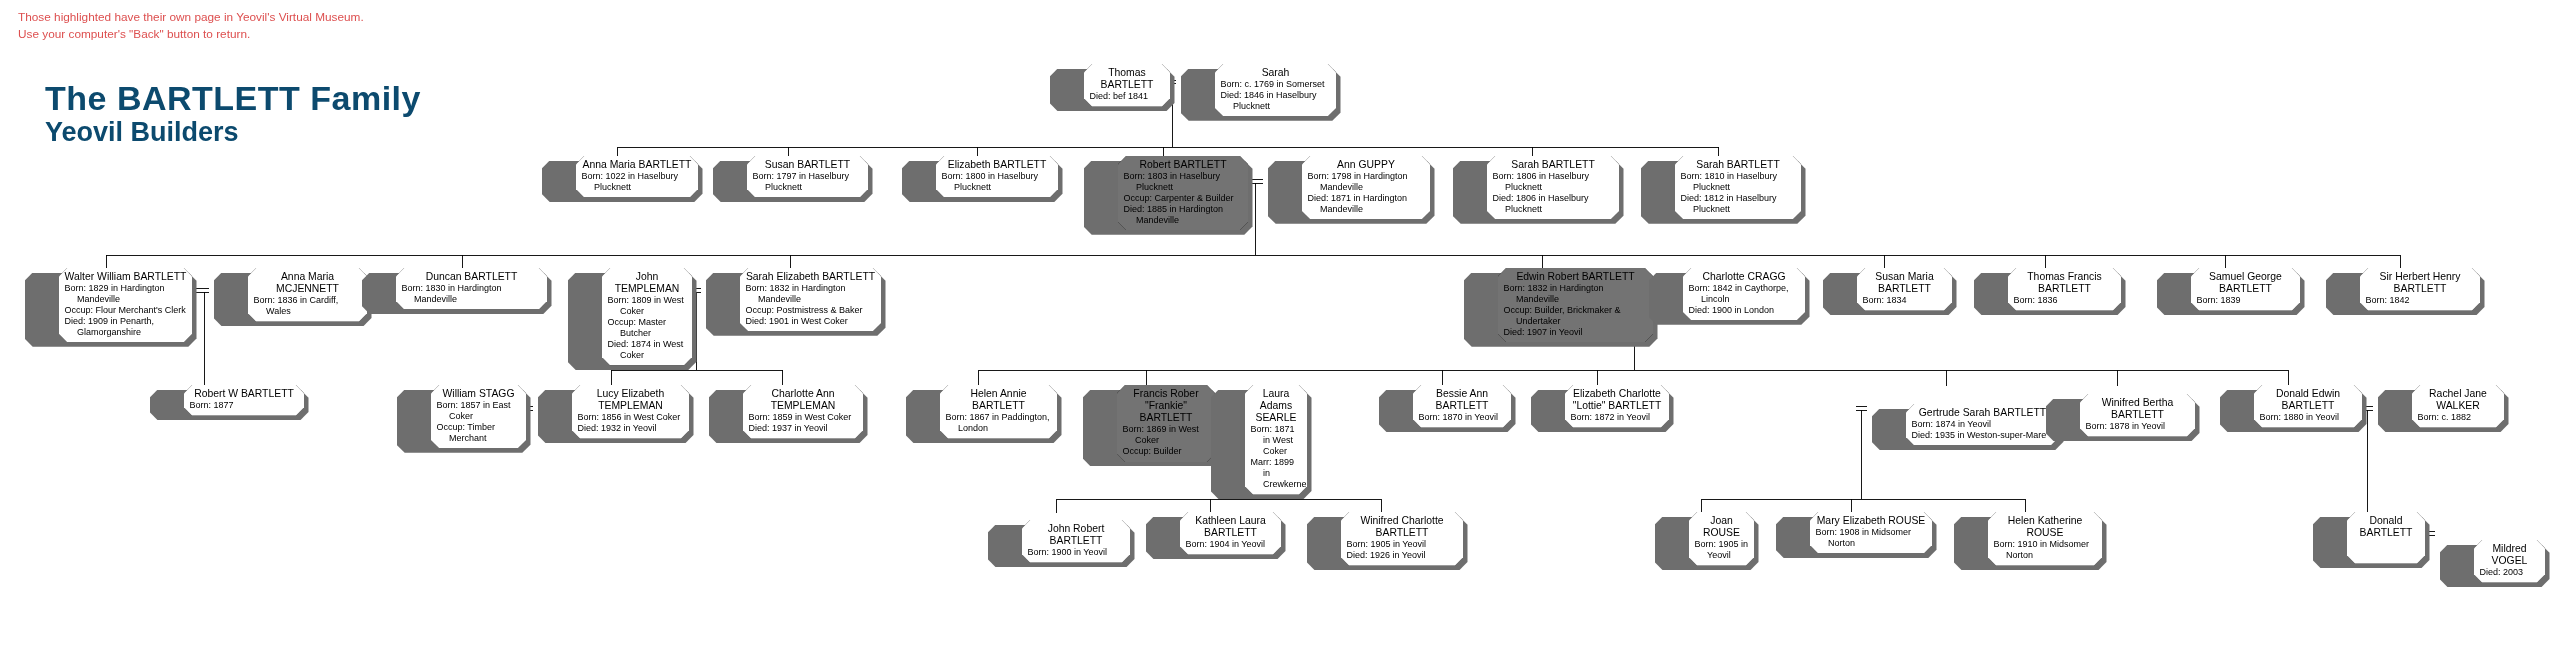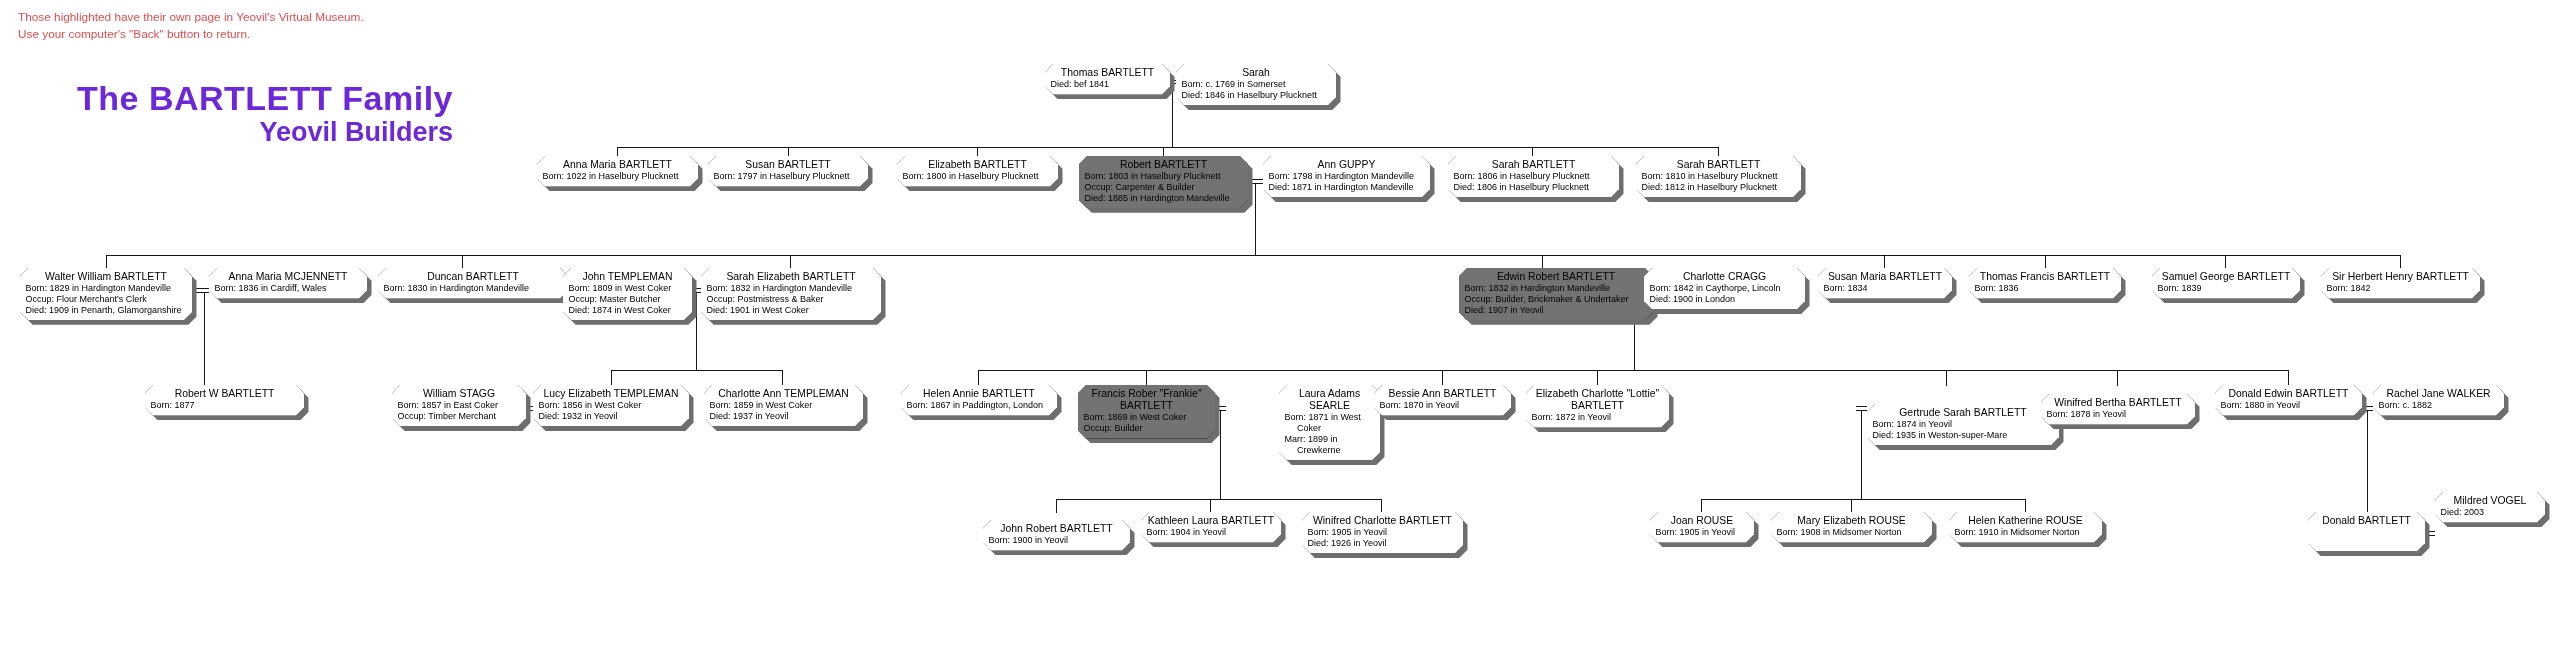--- a/index.html
+++ b/index.html
@@ -5,27 +5,27 @@
   :root{
     --oct: polygon(8.2px 0, calc(100% - 8.2px) 0, 100% 8.2px, 100% calc(100% - 8.2px), calc(100% - 8.2px) 100%, 8.2px 100%, 0 calc(100% - 8.2px), 0 8.2px);
     --oct2: polygon(7.3px 0, calc(100% - 7.3px) 0, 100% 7.3px, 100% calc(100% - 7.3px), calc(100% - 7.3px) 100%, 7.3px 100%, 0 calc(100% - 7.3px), 0 7.3px);
   }
   html,body{margin:0;padding:0;background:#fff;}
   #canvas{position:relative;width:2576px;height:648px;background:#fff;overflow:hidden;
           font-family:"Liberation Sans",sans-serif;}
   #connectors{position:absolute;left:0;top:0;}
   #connectors line{stroke:#000;stroke-width:1;shape-rendering:crispEdges;}
   .note{position:absolute;left:18px;top:9px;color:#dd4f4f;font-size:11.8px;line-height:1.45;}
-  .title-block{position:absolute;left:45px;top:80px;width:408px;text-align:right;color:#6d28d9;}
+  .title-block{position:absolute;left:45px;top:80px;width:408px;text-align:left;color:#0c4a6e;}
   .title-main{font-size:34px;font-weight:bold;letter-spacing:0.5px;line-height:1.1;}
   .title-sub{font-size:27px;font-weight:bold;line-height:1.15;}
   .person{position:absolute;}
   .p-shadow{position:absolute;left:4.5px;top:4.5px;width:100%;height:100%;background:#6e6e6e;
             clip-path:var(--oct);}
-  .p-frame{position:relative;background:#000;clip-path:var(--oct);padding:0;}
+  .p-frame{position:relative;background:#000;clip-path:var(--oct);padding:0;margin-left:39px;}
   .p-body{background:#fff;clip-path:var(--oct2);padding:2.7px 5.4px 4.5px;text-align:center;min-height:23.6px;}
   .person.highlight .p-body{background:#737373;}
   .p-name{font-size:10.4px;line-height:1.18;color:#000;}
   .p-detail{font-size:9px;line-height:1.22;color:#000;text-align:left;padding-left:12.7px;text-indent:-12.7px;}
   .p-empty{height:20px;}
 </style>
 </head>
 <body>
 
 <div id="canvas">
@@ -217,21 +217,21 @@
   </div>
   <div class="person" style="left:209px;top:268px;width:158px">
     <div class="p-shadow"></div>
     <div class="p-frame">
         <div class="p-body">
       <div class="p-name">Anna Maria MCJENNETT</div>
       <div class="p-detail">Born: 1836 in Cardiff, Wales</div>
     </div>
       </div>
   </div>
-  <div class="person" style="left:378px;top:268px;width:190px">
+  <div class="person" style="left:357px;top:268px;width:190px">
     <div class="p-shadow"></div>
     <div class="p-frame">
         <div class="p-body">
       <div class="p-name">Duncan BARTLETT</div>
       <div class="p-detail">Born: 1830 in Hardington Mandeville</div>
     </div>
       </div>
   </div>
   <div class="person" style="left:563px;top:268px;width:129px">
     <div class="p-shadow"></div>
@@ -364,21 +364,21 @@
   <div class="person highlight" style="left:1078px;top:385px;width:137px">
     <div class="p-shadow"></div>
     <div class="p-frame">
         <div class="p-body">
       <div class="p-name">Francis Rober "Frankie" BARTLETT</div>
       <div class="p-detail">Born: 1869 in West Coker</div>
       <div class="p-detail">Occup: Builder</div>
     </div>
       </div>
   </div>
-  <div class="person" style="left:1279px;top:385px;width:101px">
+  <div class="person" style="left:1206px;top:385px;width:101px">
     <div class="p-shadow"></div>
     <div class="p-frame">
         <div class="p-body">
       <div class="p-name">Laura Adams SEARLE</div>
       <div class="p-detail">Born: 1871 in West Coker</div>
       <div class="p-detail">Marr: 1899 in Crewkerne</div>
     </div>
       </div>
   </div>
   <div class="person" style="left:1374px;top:385px;width:137px">
@@ -494,21 +494,21 @@
   </div>
   <div class="person" style="left:2308px;top:512px;width:117px">
     <div class="p-shadow"></div>
     <div class="p-frame">
         <div class="p-body">
       <div class="p-name">Donald BARTLETT</div>
       <div class="p-detail p-empty"></div>
     </div>
       </div>
   </div>
-  <div class="person" style="left:2435px;top:492px;width:110px">
+  <div class="person" style="left:2435px;top:540px;width:110px">
     <div class="p-shadow"></div>
     <div class="p-frame">
         <div class="p-body">
       <div class="p-name">Mildred VOGEL</div>
       <div class="p-detail">Died: 2003</div>
     </div>
       </div>
   </div>
 
 </div>

